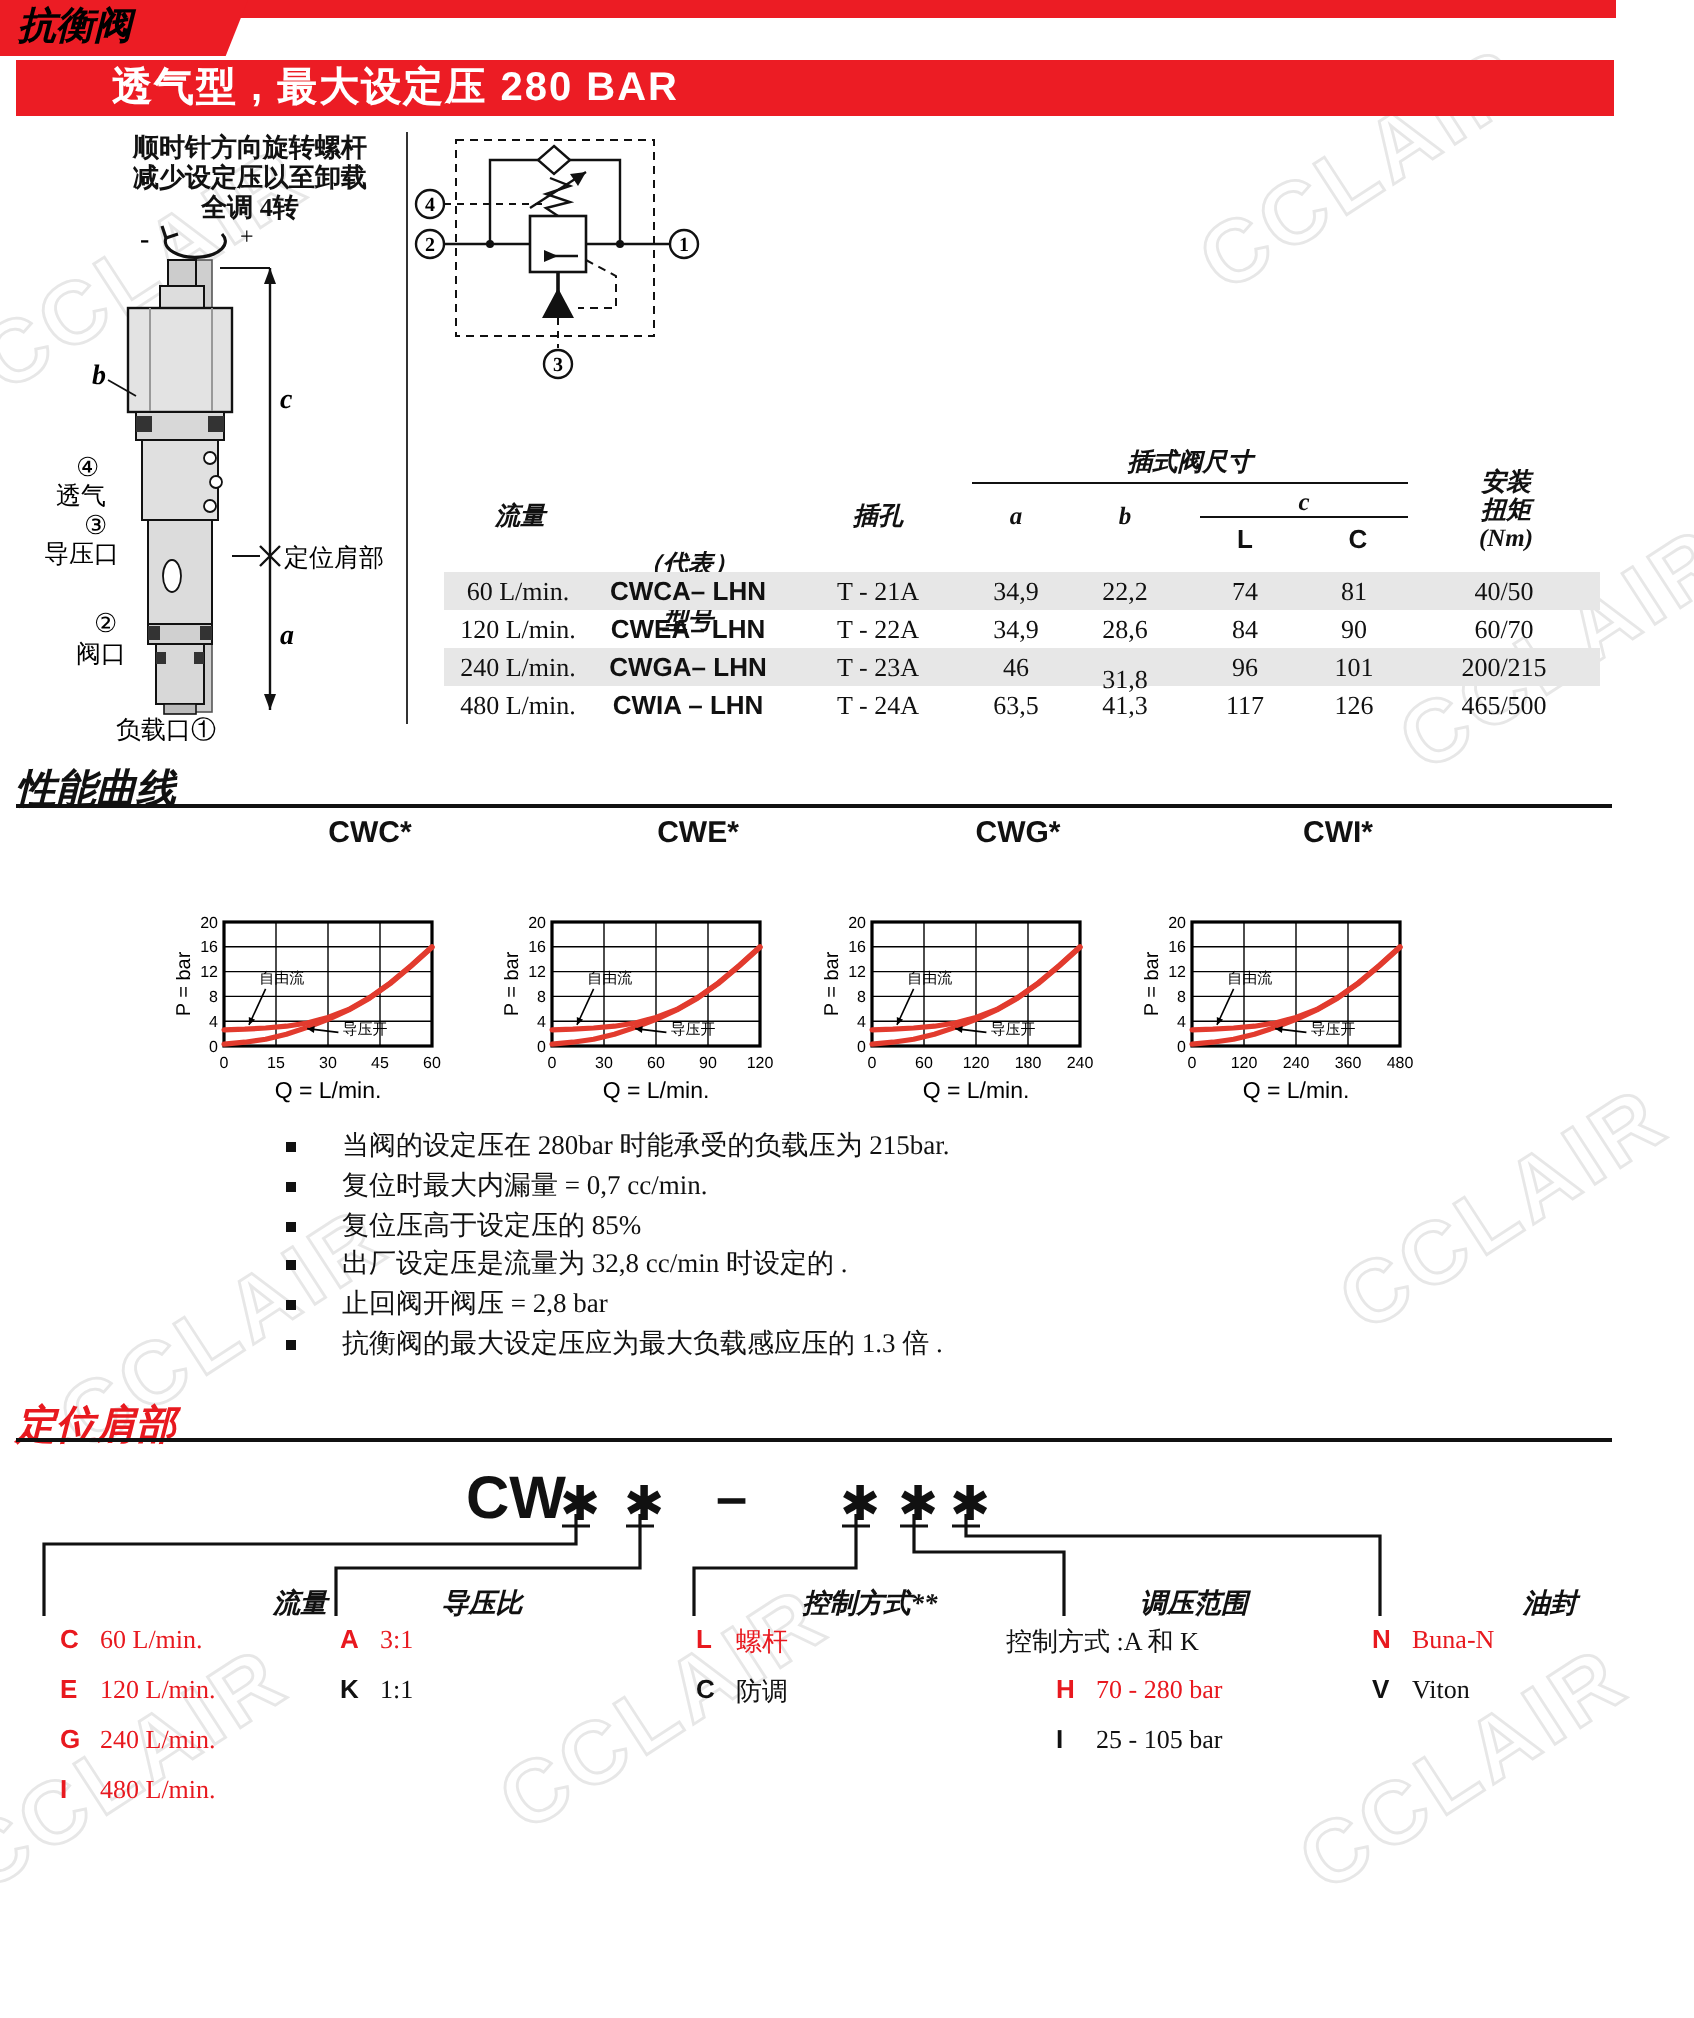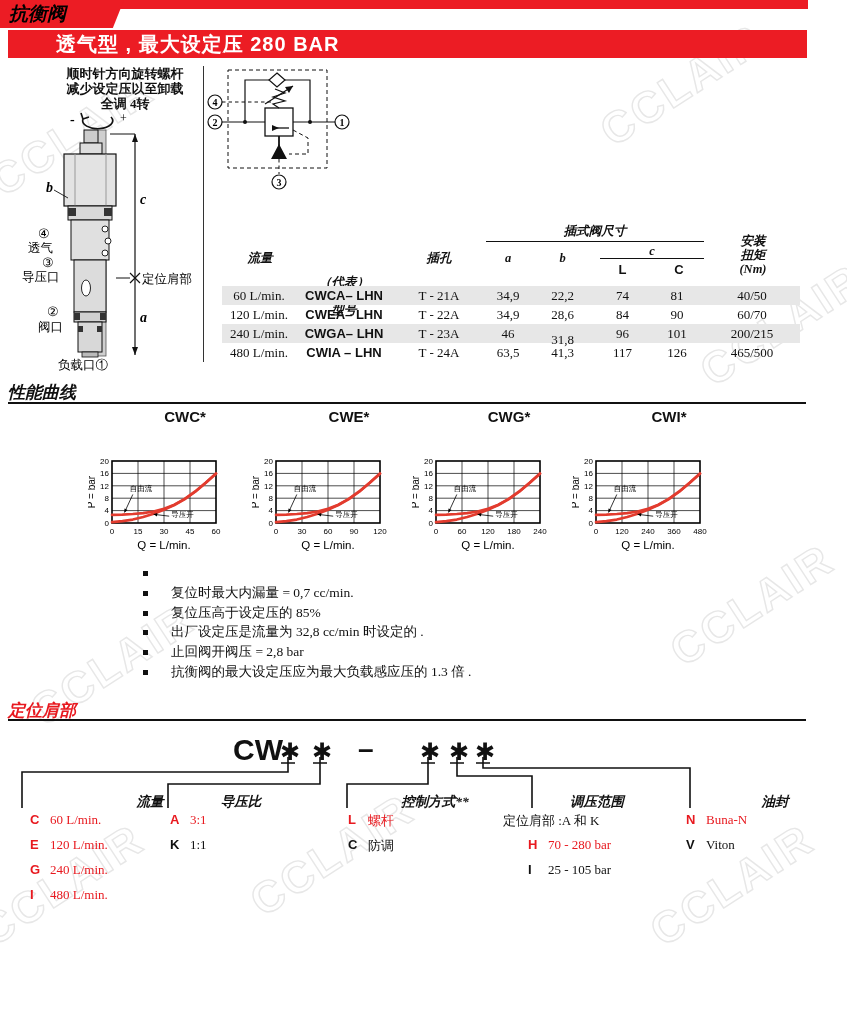--- a/index.html
+++ b/index.html
@@ -15,21 +15,21 @@
   .title1{left:0;top:0;width:124px;height:28px;clip-path:polygon(0 0,100% 0,91% 100%,0 100%);
           color:#000000;font-family:"Liberation Sans",sans-serif;font-weight:bold;font-style:italic;
           font-size:19px;line-height:27px;padding-left:9px;box-sizing:border-box;}
   .banner2{left:8px;top:30px;width:799px;height:28px;color:#fff;
            font-family:"Liberation Sans",sans-serif;font-weight:bold;font-size:20px;line-height:28px;
            padding-left:48px;box-sizing:border-box;letter-spacing:1px;}
   
   .instr{left:40px;top:66px;width:170px;text-align:center;font-size:13px;line-height:15px;font-weight:bold;}
   .vdivider{left:203px;top:66px;width:0;height:296px;border-left:1.2px solid #333;}
   
-  .sechead{font-size:17px;font-weight:bold;font-style:italic;font-family:"Liberation Serif",serif;}
+  .sechead{font-size:20px;font-weight:bold;font-style:italic;font-family:"Liberation Serif",serif;}
   .rule{height:0;border-top:2px solid #111;}
   
   .th{position:absolute;font-style:italic;font-weight:bold;font-size:12.5px;text-align:center;line-height:14px;}
   .thline{position:absolute;border-top:1.3px solid #111;}
   .tLC{position:absolute;font-family:"Liberation Sans",sans-serif;font-weight:bold;font-size:13px;text-align:center;}
   .trow{display:flex;height:19px;align-items:center;}
   .trow .c{text-align:center;font-size:13px;}
   .trow .model{font-family:"Liberation Sans",sans-serif;font-weight:bold;font-size:13px;}
   
   .chart{position:absolute;width:170px;}
@@ -374,20 +374,21 @@
           <text x="83.28" y="60.8" font-size="7.5">导压开</text>
           <line x1="81.2" y1="60.18" x2="65.6" y2="58.32" stroke="#000" stroke-width="0.8"></line>
           <polygon points="65.6,58.32 69.38244282934217,57.01879815449025 68.97047058757771,60.4740492144502" fill="#000"></polygon>
         </svg>
       </div>
     </div>
 
   <div class="abs notes" id="notes">
       <div class="note">
         <span class="sq"></span>
+        <span>当阀的设定压在 280bar 时能承受的负载压为 215bar.</span>
       </div>
       <div class="note">
         <span class="sq"></span>
         <span>复位时最大内漏量 = 0,7 cc/min.</span>
       </div>
       <div class="note">
         <span class="sq"></span>
         <span>复位压高于设定压的 85%</span>
       </div>
       <div class="note">
@@ -428,21 +429,21 @@
       <path d="M457,28 V41 H532 V73"></path>
       <path d="M483,28 V33 H690 V73"></path>
     </g>
   </svg>
 
   <div class="ghead" style="left:110px;top:793px;width:80px;">流量</div>
   <div class="ghead" style="left:201px;top:793px;width:80px;">导压比</div>
   <div class="ghead" style="left:385px;top:793px;width:100px;">控制方式**</div>
   <div class="ghead" style="left:557px;top:793px;width:80px;">调压范围</div>
   <div class="ghead" style="left:735px;top:793px;width:80px;">油封</div>
-  <div class="onote" style="left:503px;top:812px;">定位肩部 :A 和 K</div>
+  <div class="onote" style="left:503px;top:812px;">控制方式 :A 和 K</div>
 
   <div class="ogroup" id="group-0" style="left:30px;top:812px;">
       <div class="oitem red">
         <span class="code">C</span>
         <span>60 L/min.</span>
       </div>
       <div class="oitem red">
         <span class="code">E</span>
         <span>120 L/min.</span>
       </div>

